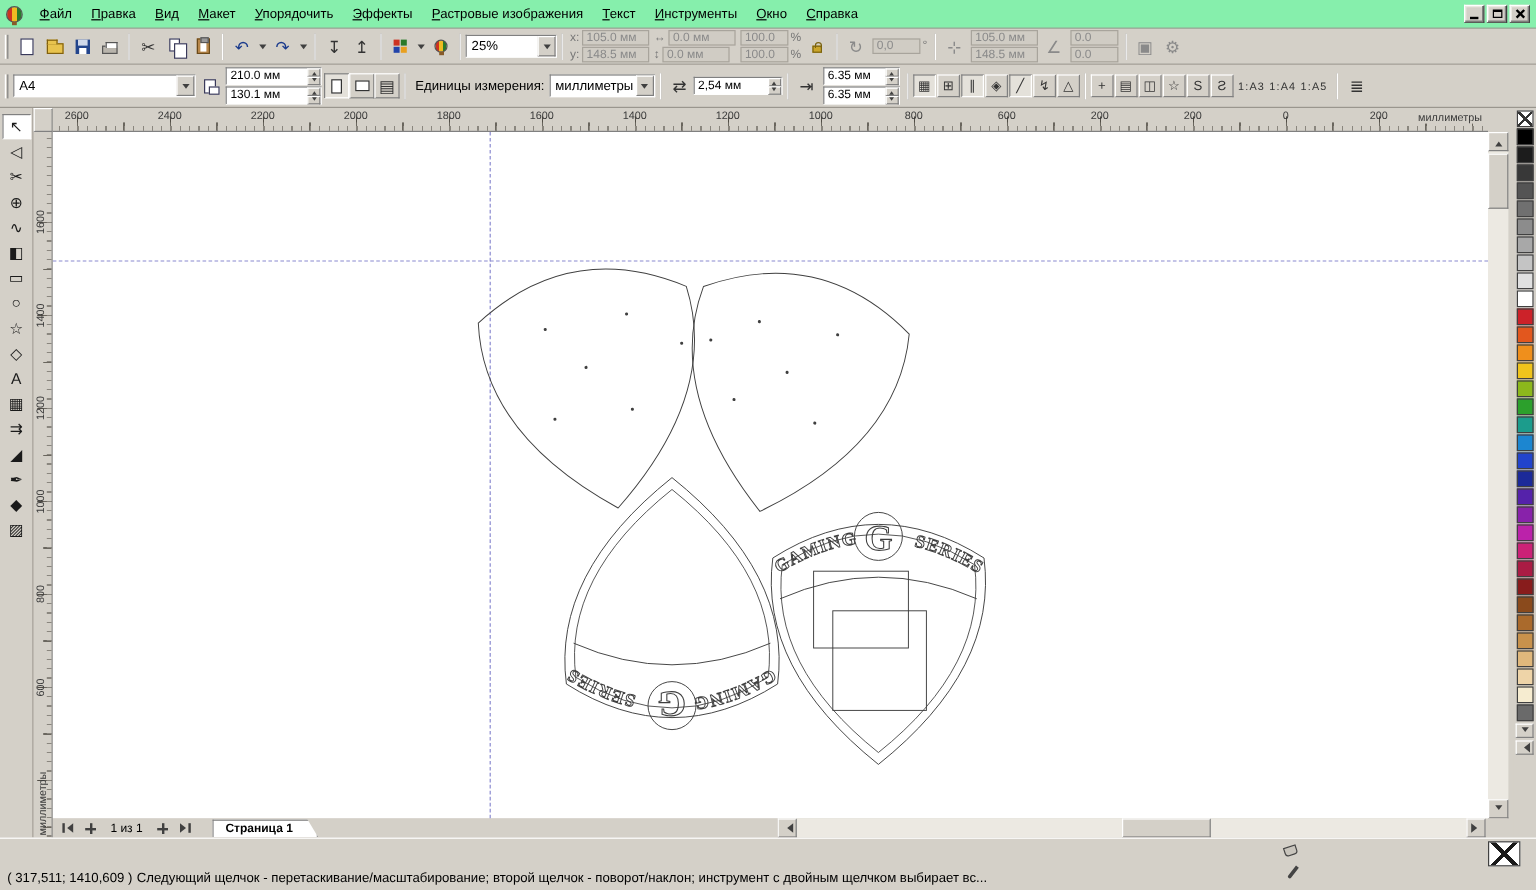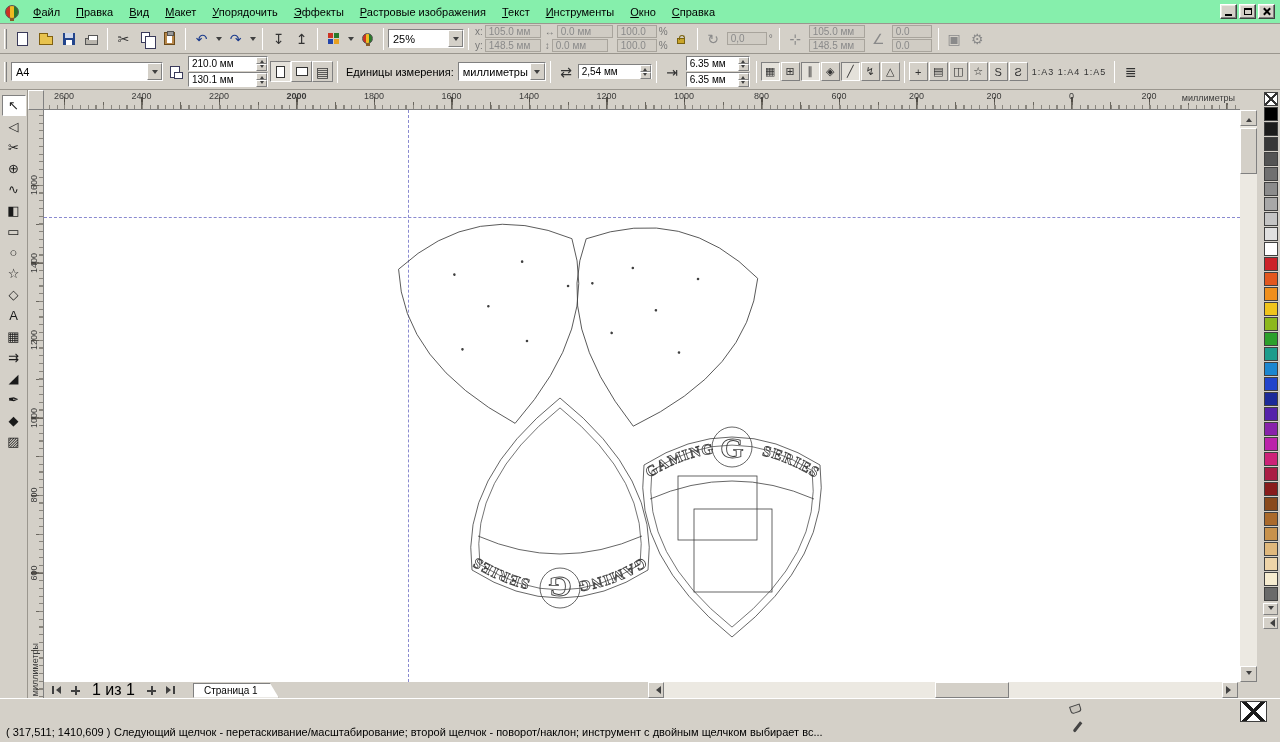--- a/index.html
+++ b/index.html
@@ -126,22 +126,22 @@
 .scroll-corner{position:absolute;left:1240px;top:682px;width:17px;height:16px;background:#d4d0c8}
 .sb-btn .tri-down{margin:0}.sb-btn .tri-up{margin:0}.sb-btn .tri-left{margin:0}.sb-btn .tri-right{margin:0}
 
 
 .pagebar{position:absolute;left:44px;top:682px;width:604px;height:16px;background:#d4d0c8;display:flex;align-items:center;gap:2px;padding-left:4px}
 .nav-btn{width:17px;height:14px;display:flex;align-items:center;justify-content:center;gap:1px}
 .nav-btn .bar{width:2px;height:8px;background:#404040}
 .plus{position:relative;width:9px;height:9px}
 .plus::before{content:"";position:absolute;left:4px;top:0;width:2px;height:9px;background:#404040}
 .plus::after{content:"";position:absolute;left:0;top:4px;width:9px;height:2px;background:#404040}
-.pageinfo{font-size:16px;margin:0 6px;white-space:nowrap}
-.page-tab{margin-left:12px;background:#fff;border:1px solid #808080;border-bottom:none;height:15px;line-height:14px;padding:0 20px 0 10px;font-size:10px;font-weight:normal;clip-path:polygon(0 0,calc(100% - 9px) 0,100% 100%,0 100%)}
+.pageinfo{font-size:10px;margin:0 6px;white-space:nowrap}
+.page-tab{margin-left:12px;background:#fff;border:1px solid #808080;border-bottom:none;height:15px;line-height:14px;padding:0 20px 0 10px;font-size:10px;font-weight:bold;clip-path:polygon(0 0,calc(100% - 9px) 0,100% 100%,0 100%)}
 
 
 .palette{position:absolute;left:1261px;top:92px;width:19px;bottom:46px;background:#d4d0c8;display:flex;flex-direction:column;align-items:center}
 .palette-swatches{display:flex;flex-direction:column;gap:1px}
 .swatch{width:14px;height:14px;border:1px solid #404040;background:#fff}
 .swatch-none{background:linear-gradient(45deg,transparent 44%,#333 44% 56%,transparent 56%),linear-gradient(-45deg,transparent 44%,#333 44% 56%,transparent 56%),#fff}
 .pal-btn{width:15px;height:12px;margin-top:2px;background:#d4d0c8;border:1px solid;border-color:#fff #808080 #808080 #fff;display:flex;align-items:center;justify-content:center}
 .pal-btn .tri-down,.pal-btn .tri-left{margin:0}
 
 
@@ -430,21 +430,21 @@
     <div class="tool-btn">◆</div>
     <div class="tool-btn">▨</div>
   </div>
 
 <div class="ruler-corner"></div>
 <div class="ruler-h">
   <span class="runit-h">миллиметры</span>
 <span class="rnum-h" style="left: 20px;">2600</span>
     <span class="rnum-h" style="left: 97.5px;">2400</span>
     <span class="rnum-h" style="left: 175px;">2200</span>
-    <span class="rnum-h" style="left: 252.5px; font-weight: bold;">2000</span>
+    <span class="rnum-h" style="left: 252.5px;">2000</span>
     <span class="rnum-h" style="left: 330px;">1800</span>
     <span class="rnum-h" style="left: 407.5px;">1600</span>
     <span class="rnum-h" style="left: 485px;">1400</span>
     <span class="rnum-h" style="left: 562.5px;">1200</span>
     <span class="rnum-h" style="left: 640px;">1000</span>
     <span class="rnum-h" style="left: 717.5px;">800</span>
     <span class="rnum-h" style="left: 795px;">600</span>
     <span class="rnum-h" style="left: 872.5px;">200</span>
     <span class="rnum-h" style="left: 950px;">200</span>
     <span class="rnum-h" style="left: 1027.5px;">0</span>

